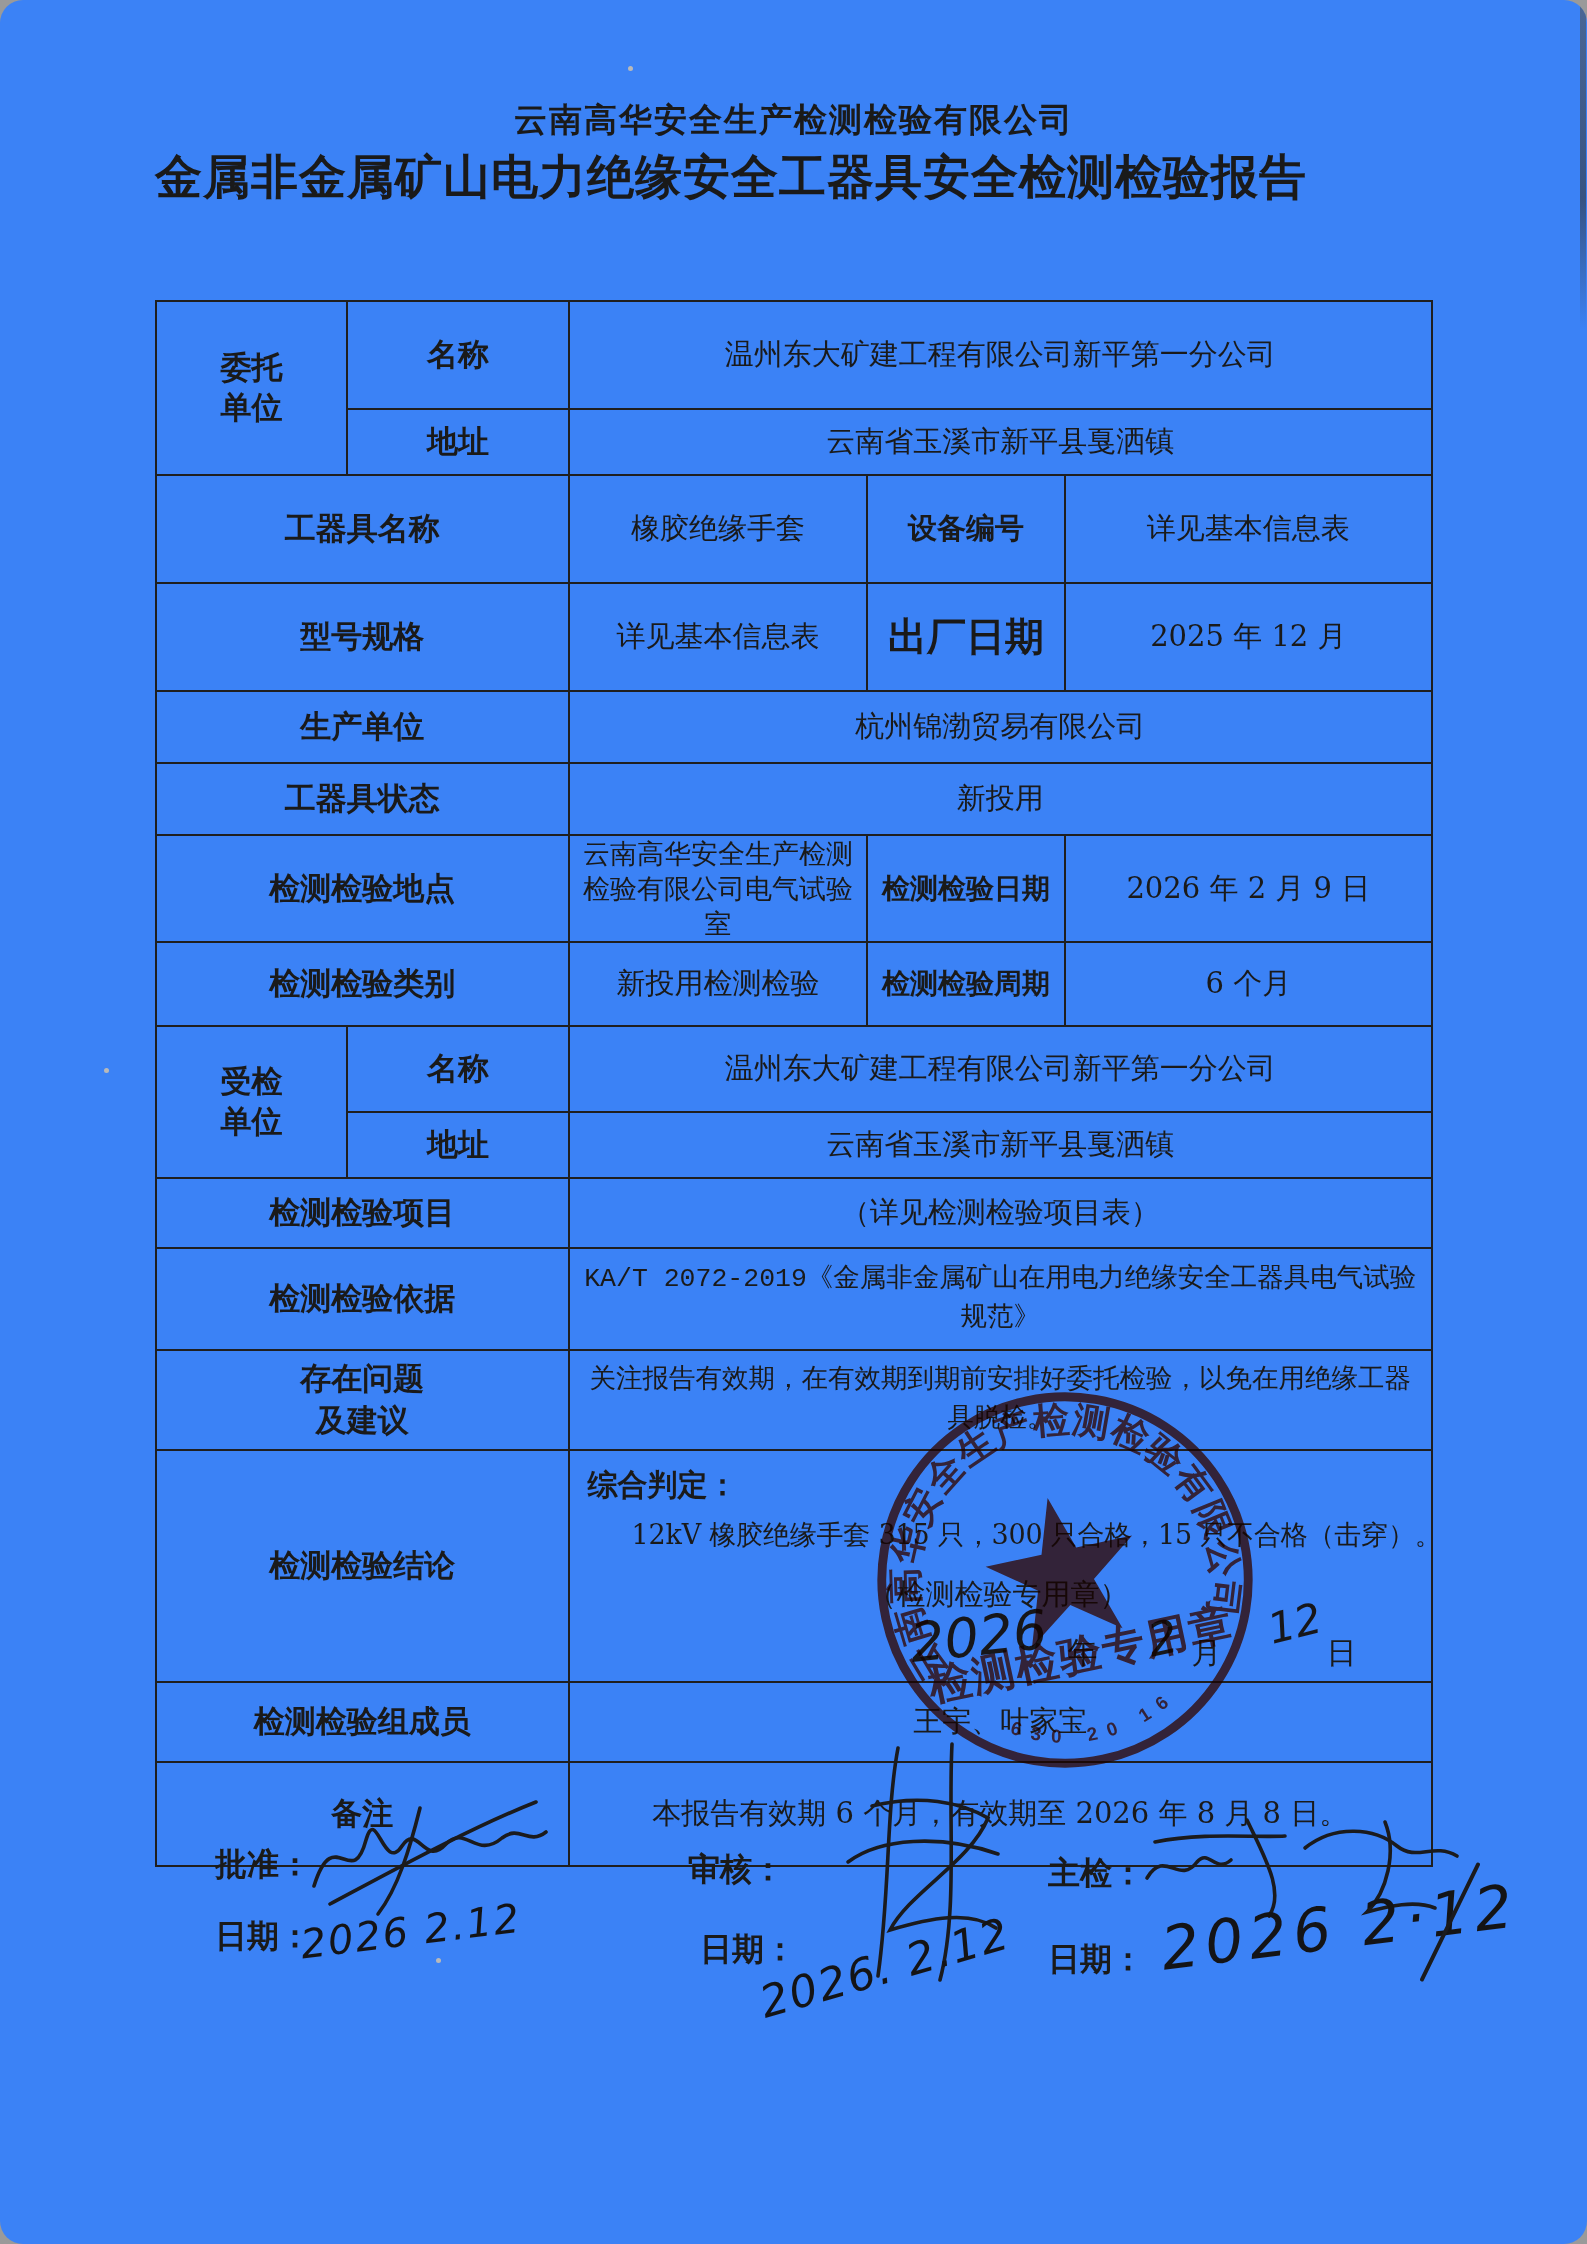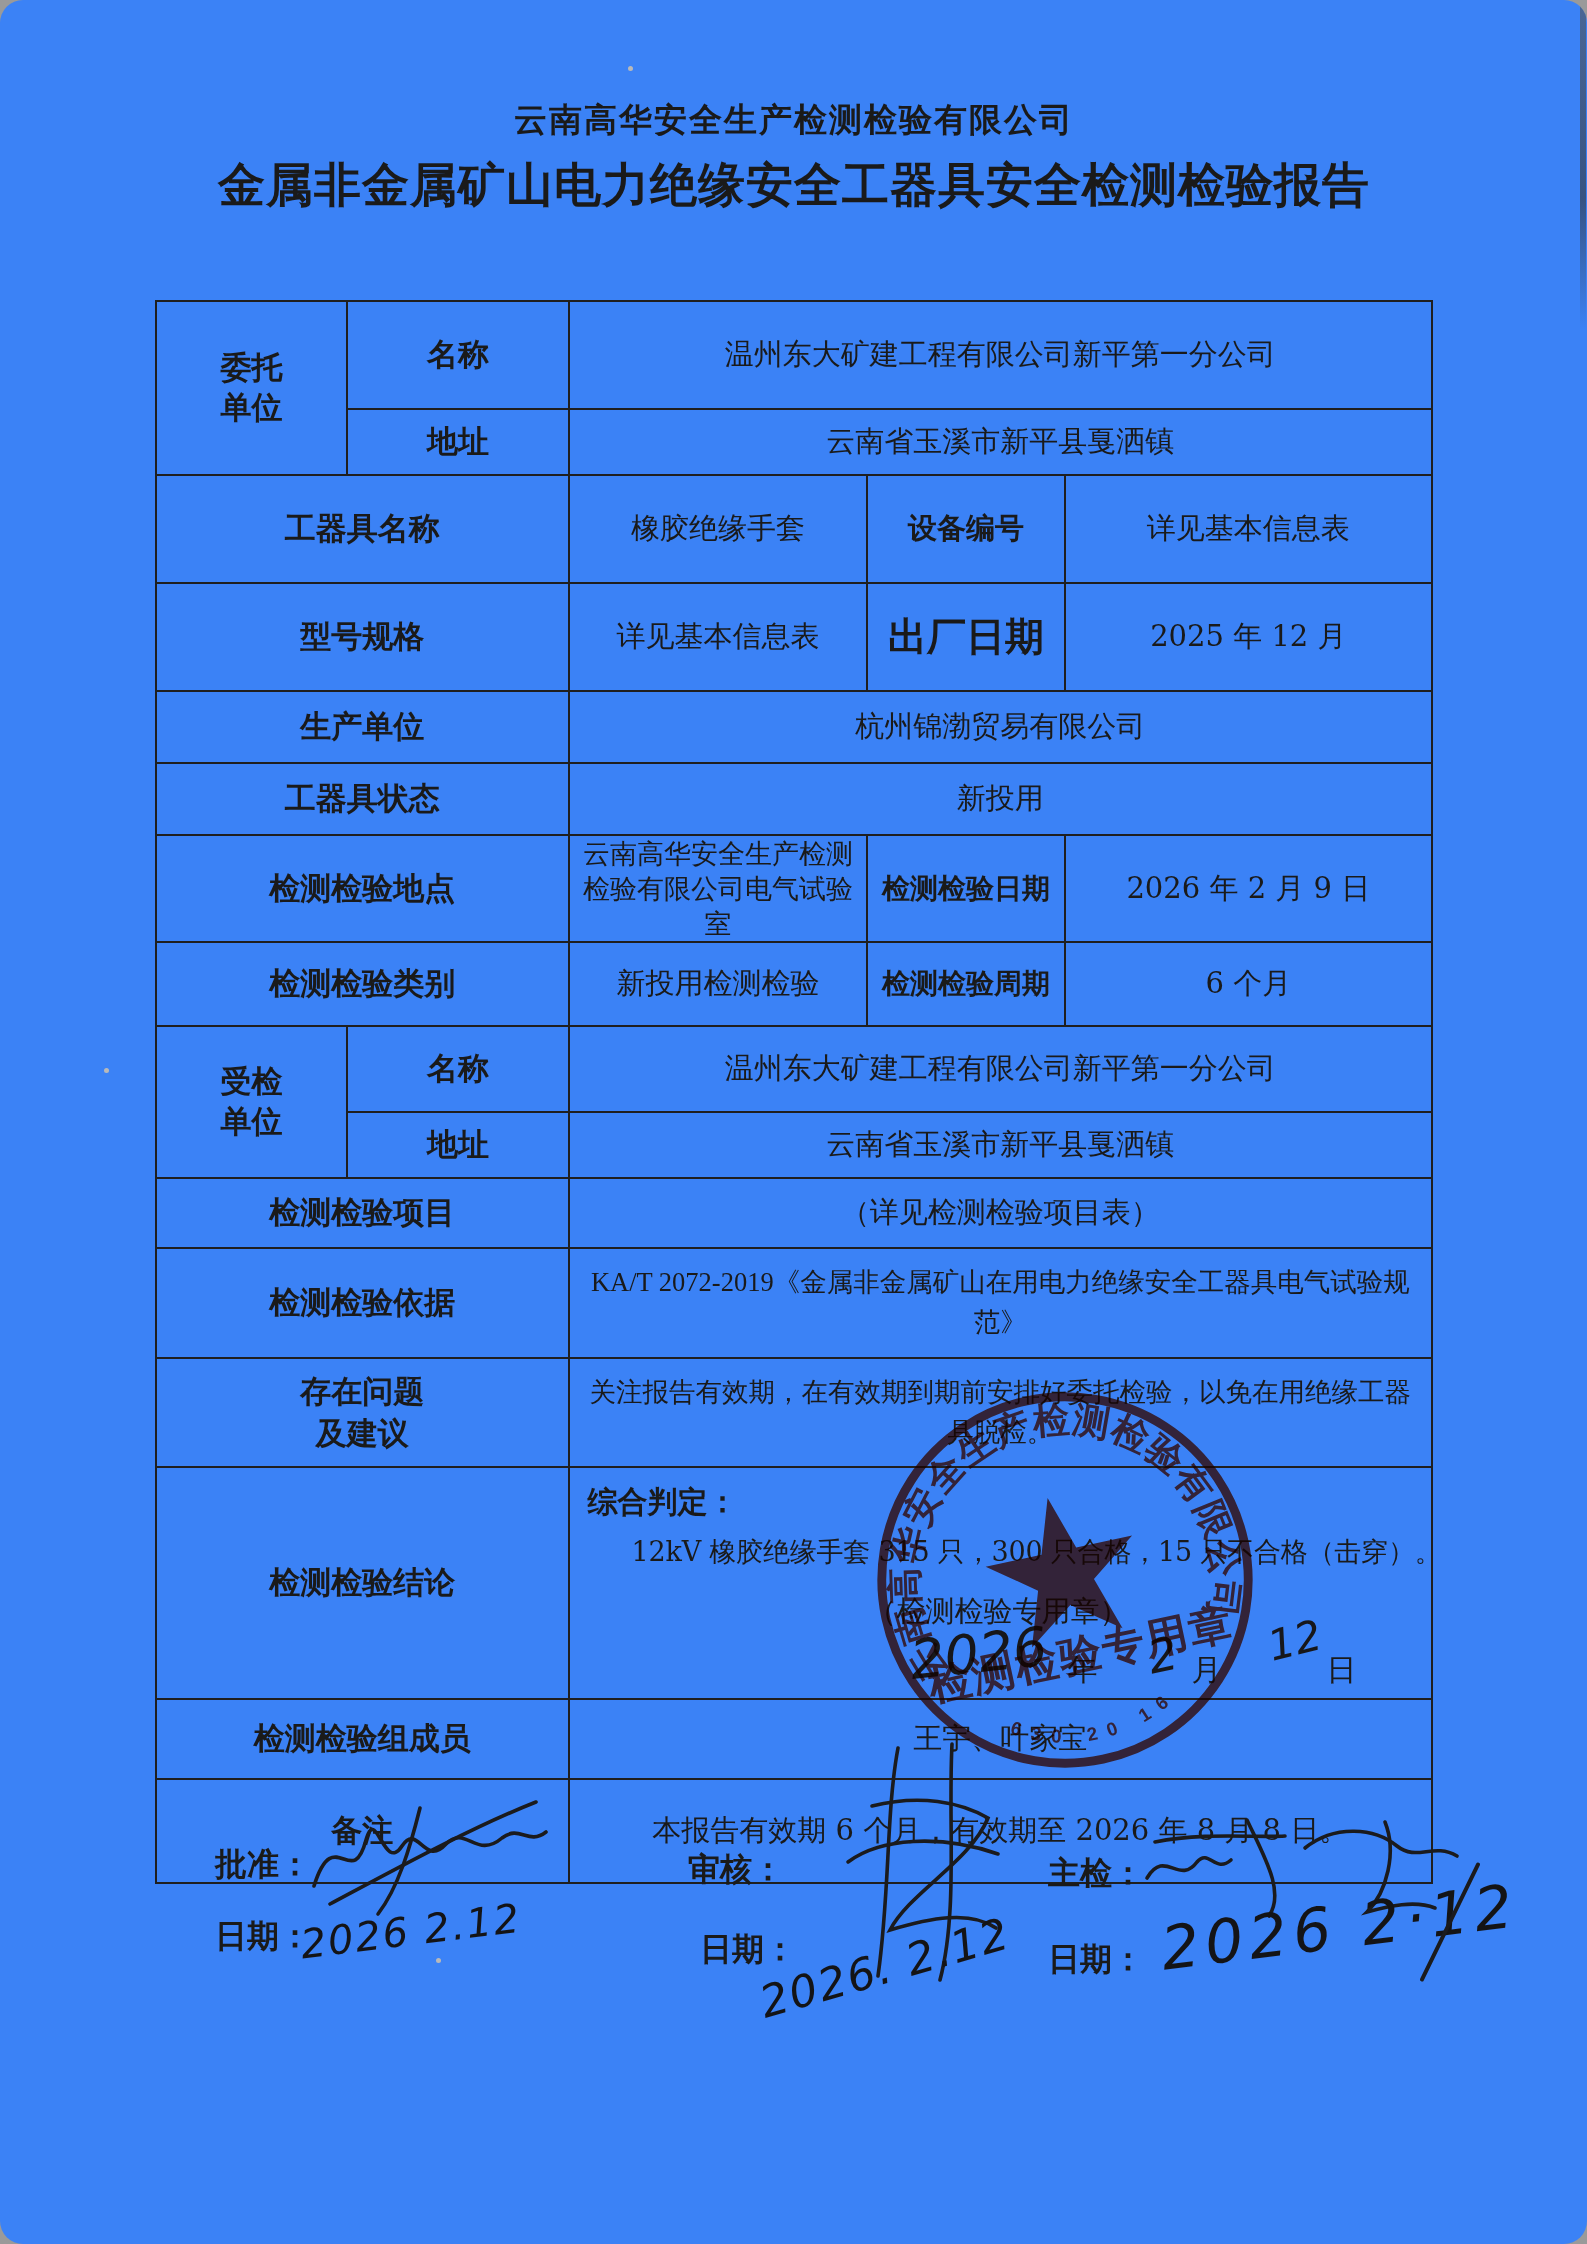--- a/index.html
+++ b/index.html
@@ -1,34 +1,34 @@
 <!DOCTYPE html>
 <html style="--stamp: #d6352c;"><head>
 <meta charset="utf-8">
 <style>
   :root{ --ink:#1a1a1a; --line:#1f1f1f; --stamp:#d6352c; }
   html,body{margin:0;padding:0;background:#9a9a9a;}
   .page{position:relative;width:1587px;height:2244px;background:#3b82f6;overflow:hidden;
         font-family:"Liberation Sans",sans-serif;color:var(--ink);border-radius:23px;}
   .t1{position:absolute;left:155px;top:98px;width:1278px;text-align:center;
       font-size:33px;font-weight:bold;letter-spacing:2px;}
-  .t2{position:absolute;left:155px;top:146px;width:1278px;text-align:center;
-      font-size:47px;font-weight:bold;letter-spacing:1px;margin-top:8px;}
+  .t2{position:absolute;left:155px;top:146px;width:1278px;
+      font-size:47px;font-weight:bold;letter-spacing:1px;}
   .repline{position:absolute;left:180px;top:226px;width:1260px;height:44px;font-size:31px;font-weight:bold;}
   .repno{font-family:"DejaVu Serif",serif;font-weight:bold;letter-spacing:1px;}
   .pages{position:absolute;left:738px;top:0;}
   .pcur{position:absolute;left:880px;top:0;}
 
   table.form{position:absolute;left:155px;top:300px;width:1278px;border-collapse:collapse;table-layout:fixed;}
   table.form td{border:2px solid var(--line);vertical-align:middle;text-align:center;
       padding:0;overflow:hidden;}
   .lb{font-weight:bold;font-size:31px;font-family:"Liberation Sans",sans-serif;}
   .val{font-family:"DejaVu Serif",serif;font-size:29px;}
   .val-sm{font-family:"DejaVu Serif",serif;font-size:27px;line-height:1.3;}
-  .val-left{text-align:left;padding:14px 14px !important;font-family:Liberation Serif, serif;
+  .val-left{text-align:left;padding:6px 14px !important;font-family:Liberation Mono, monospace;
       font-size:26.5px;line-height:1.5;}
   .w2{display:inline-block;width:78px;line-height:1.3;}
   .w4{display:inline-block;width:136px;line-height:1.35;}
   .h88{height:108px}.h66{height:66px}.h72{height:72px}.h106{height:106px}.h84{height:84px}
   .h86{height:86px}.h70{height:70px}.h102{height:102px}.h100{height:100px}.h232{height:232px}
   .h80{height:80px}.h88b{height:104px}
 
   td.concl{position:relative;text-align:left;}
   .verdict-label{position:absolute;left:18px;top:14px;font-weight:bold;font-size:30px;}
   .verdict{position:absolute;left:62px;top:66px;font-family:"DejaVu Serif",serif;font-size:27px;white-space:nowrap;letter-spacing:-0.2px;}

